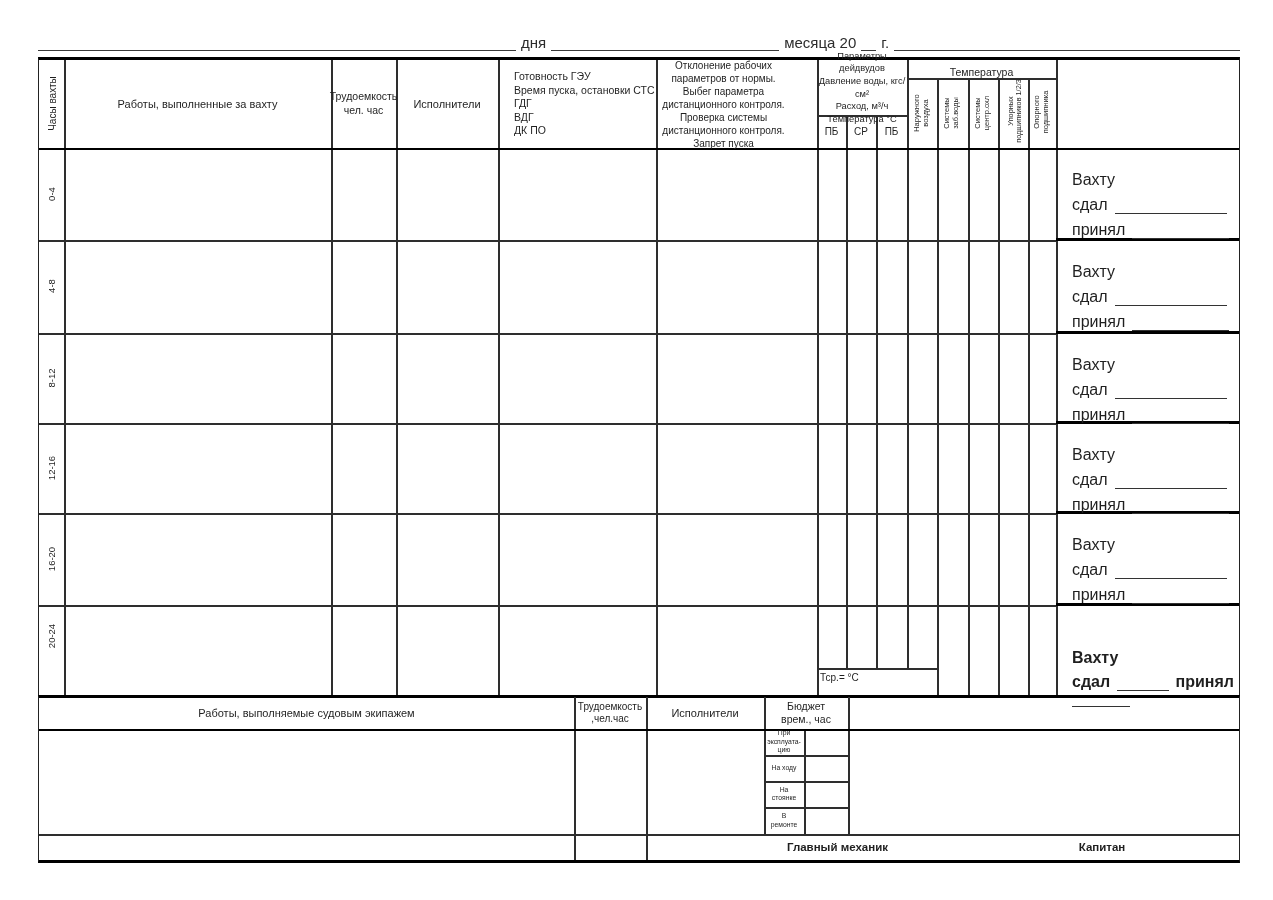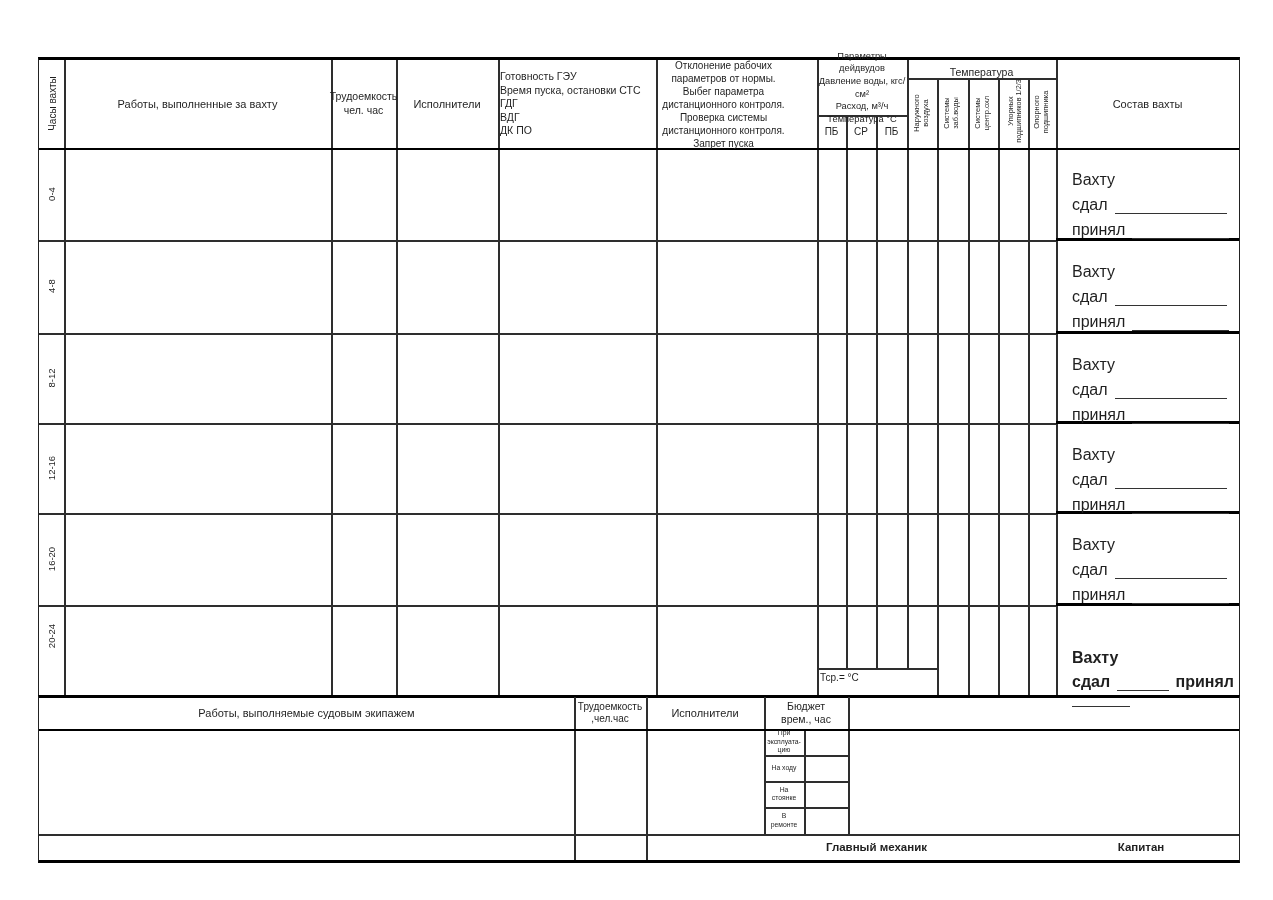--- a/index.html
+++ b/index.html
@@ -36,30 +36,39 @@
   .fill{border-bottom:1.3px solid #333;height:15px;display:inline-block;}
   .crew-entry.bold{font-weight:bold;}
 
   .tsr{position:absolute;left:781px;top:612px;font-size:10px;}
 
   .budget-label{position:absolute;left:725.5px;width:39px;display:flex;align-items:center;
                 justify-content:center;text-align:center;white-space:pre-line;
                 font-size:6.8px;line-height:1.25;}
 
   .sig{position:absolute;top:137px;height:26px;display:flex;align-items:center;
-       justify-content:center;font-weight:bold;font-size:11.5px;margin-left:39px;}
+       justify-content:center;font-weight:bold;font-size:11.5px;}
 
   .watermark{position:absolute;left:543px;top:752px;font-family:"DejaVu Serif",serif;
              font-weight:bold;font-size:24px;letter-spacing:1px;color:#a7c4da;}
 </style>
 </head>
 <body>
 
 <div class="sheet">
 
+  <div class="dateline">
+    <span class="dl-blank" style="width:478px"></span>
+    <span class="dl-txt">дня</span>
+    <span class="dl-blank" style="width:228px"></span>
+    <span class="dl-txt">месяца 20</span>
+    <span class="dl-blank" style="width:15px"></span>
+    <span class="dl-txt">г.</span>
+    <span class="dl-blank" style="flex:1"></span>
+  </div>
 
   <div class="tblA">
 
     <div class="vl" style="left:25px;top:0;height:636px"></div>
     <div class="vl" style="left:292px;top:0;height:636px"></div>
     <div class="vl" style="left:357px;top:0;height:636px"></div>
     <div class="vl" style="left:459px;top:0;height:636px"></div>
     <div class="vl" style="left:617px;top:0;height:636px"></div>
     <div class="vl" style="left:778px;top:0;height:636px"></div>
     <div class="vl" style="left:807px;top:55px;height:553px"></div>
@@ -86,21 +95,21 @@
     <div class="hl bold3" style="left:1017px;top:451px;width:183px"></div>
     <div class="hl bold3" style="left:1017px;top:543px;width:183px"></div>
 
     <div class="hl" style="left:778px;top:608px;width:120px"></div>
 
     <div class="vcell" style="left:-27px;top:31px;width:80px;height:25px;font-size:10px">Часы вахты</div>
     <div class="hcell" style="left:25px;top:0;width:267px;height:88px;font-size:11px">Работы, выполненные за вахту</div>
     <div class="hcell" style="left:292px;top:0;width:65px;height:88px;font-size:10.5px">Трудоемкость
 чел. час</div>
     <div class="hcell" style="left:357px;top:0;width:102px;height:88px;font-size:11px">Исполнители</div>
-    <div class="hcell left" style="left:459px;top:0;width:158px;height:88px;font-size:10.5px;padding-left:2px">Готовность ГЭУ
+    <div class="hcell left" style="left:459px;top:0;width:158px;height:88px;font-size:10.5px;padding-left:16px">Готовность ГЭУ
 Время пуска, остановки СТС
 ГДГ
 ВДГ
 ДК ПО</div>
     <div class="hcell" style="left:617px;top:0;width:135px;height:88px;font-size:10px;padding:16px 6px;box-sizing:border-box">Отклонение рабочих параметров от нормы. Выбег параметра дистанционного контроля. Проверка системы дистанционного контроля. Запрет пуска</div>
     <div class="hcell" style="left:778px;top:0;width:90px;height:55px;font-size:9.3px;line-height:1.35">Параметры дейдвудов
 Давление воды, кгс/см²
 Расход, м³/ч
 Температура °С</div>
     <div class="hcell" style="left:778px;top:55px;width:29px;height:33px;font-size:10px">ПБ</div>
@@ -110,21 +119,20 @@
     <div class="vcell" style="left:848px;top:38px;width:70px;height:30px;font-size:7.5px">Наружного
 воздуха</div>
     <div class="vcell" style="left:878px;top:38px;width:70px;height:30px;font-size:7.5px">Системы
 заб.воды</div>
     <div class="vcell" style="left:909px;top:38px;width:70px;height:30px;font-size:7.5px">Системы
 центр.охл</div>
     <div class="vcell" style="left:939px;top:36px;width:74px;height:30px;font-size:7.3px">Упорных
 подшипников 1/2/3</div>
     <div class="vcell" style="left:968px;top:38px;width:70px;height:28px;font-size:7.5px">Опорного
 подшипника</div>
-    <div class="hcell" style="left:1017px;top:0;width:183px;height:88px;font-size:11px">Состав вахты</div>
 
     <div class="vcell" style="left:-17px;top:122px;width:60px;height:24px;font-size:9.5px">0-4</div>
     <div class="vcell" style="left:-17px;top:214px;width:60px;height:24px;font-size:9.5px">4-8</div>
     <div class="vcell" style="left:-17px;top:306px;width:60px;height:24px;font-size:9.5px">8-12</div>
     <div class="vcell" style="left:-17px;top:396px;width:60px;height:24px;font-size:9.5px">12-16</div>
     <div class="vcell" style="left:-17px;top:487px;width:60px;height:24px;font-size:9.5px">16-20</div>
     <div class="vcell" style="left:-17px;top:564px;width:60px;height:24px;font-size:9.5px">20-24</div>
 
     <div class="crew-entry" style="left:1033px;top:104px">
       <div class="ce-line">

